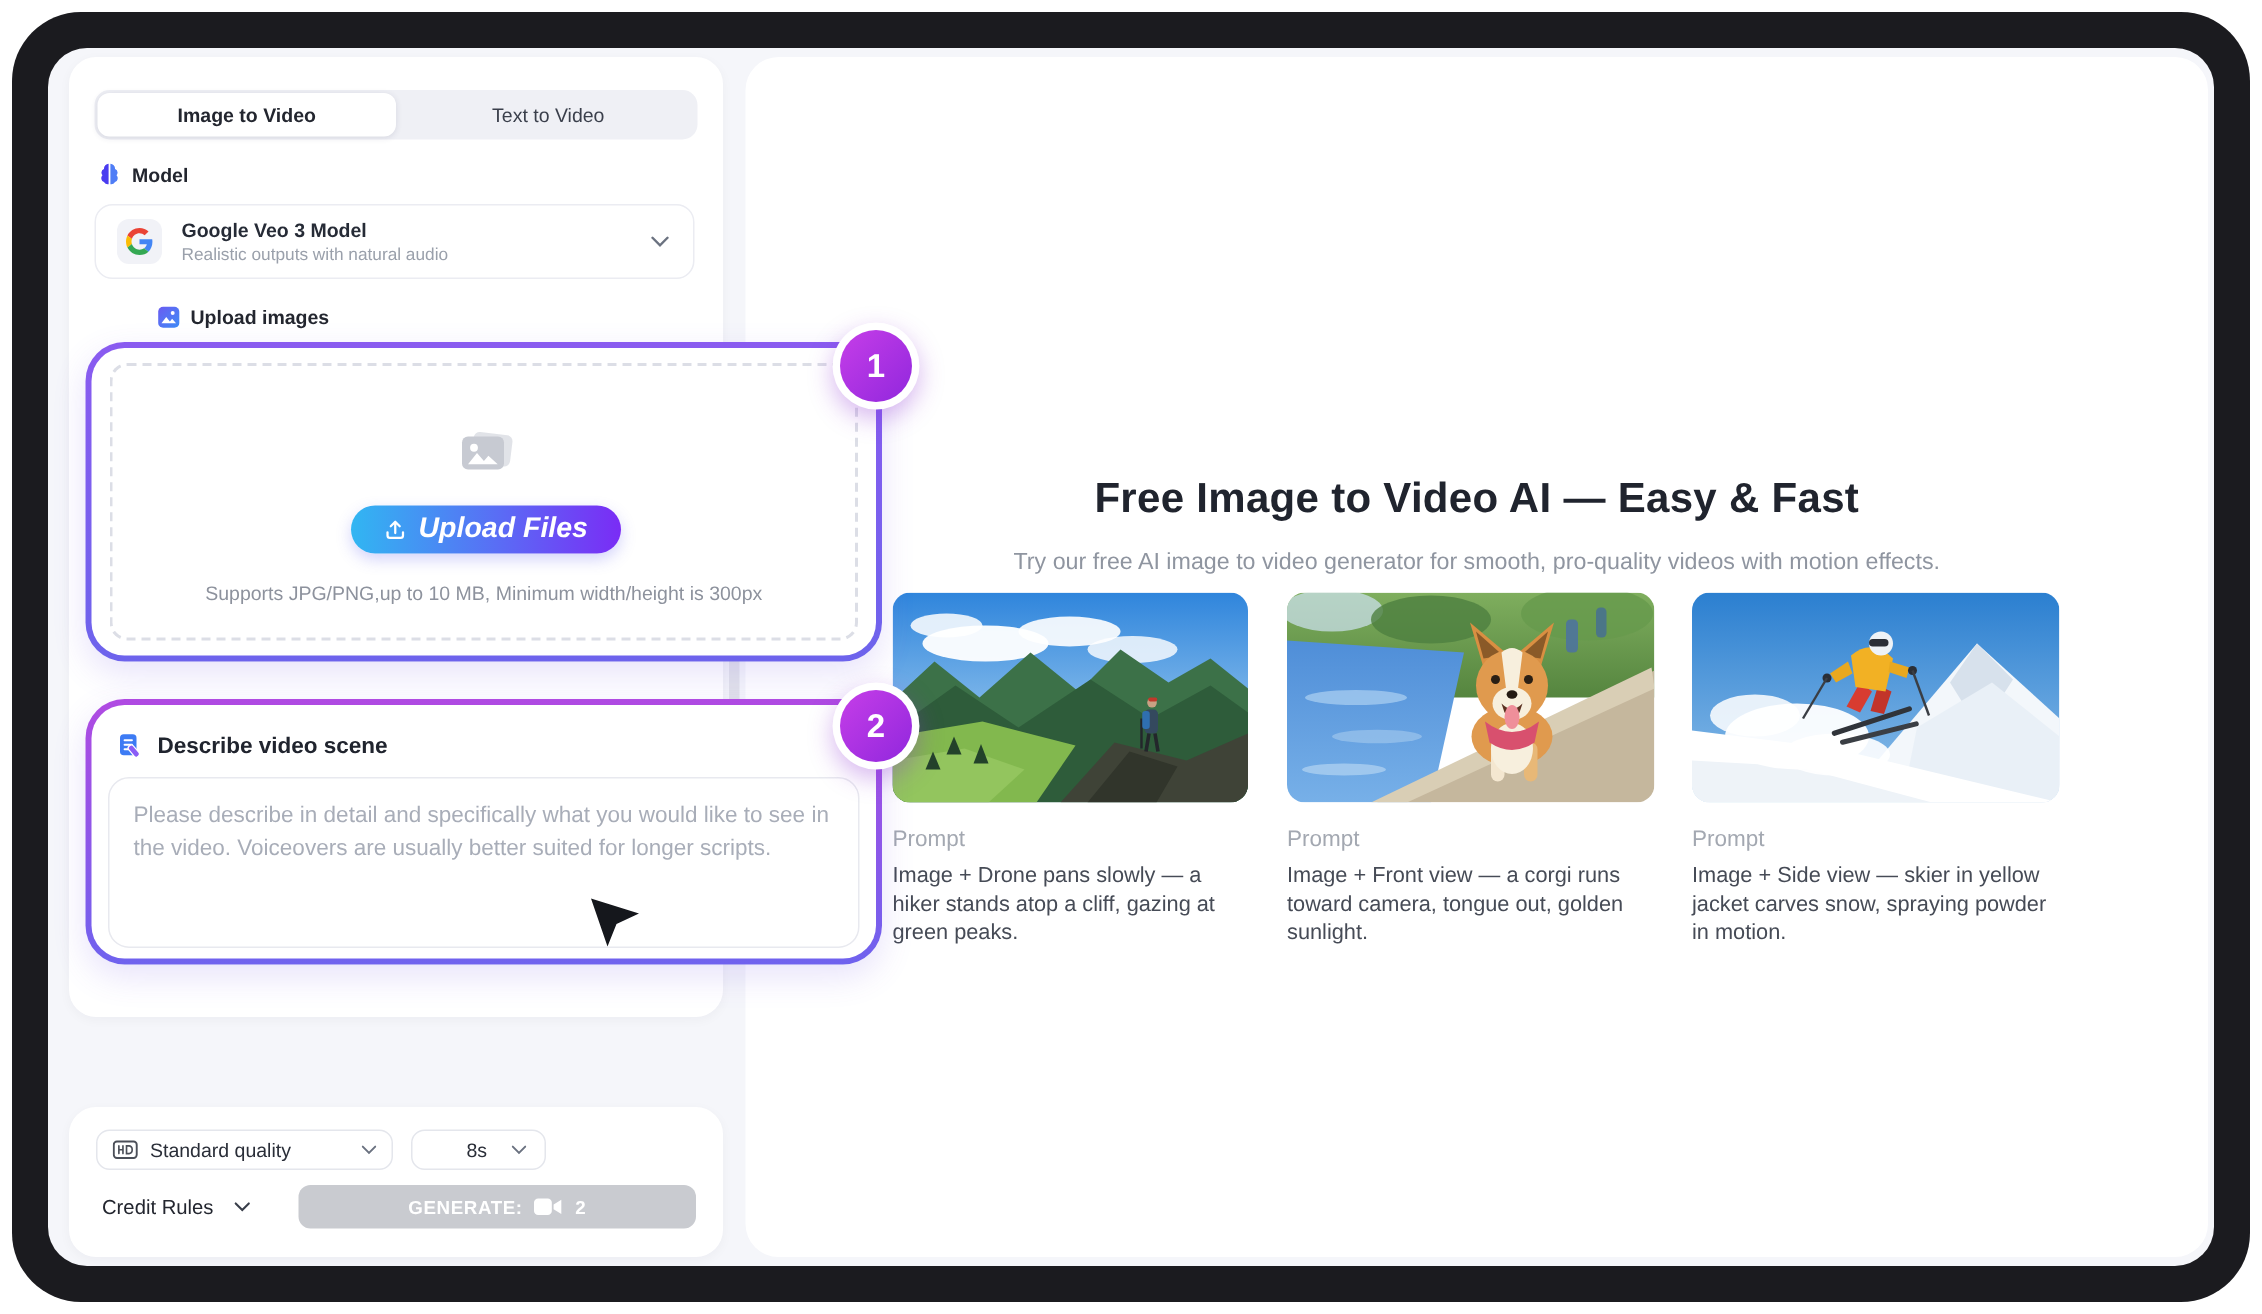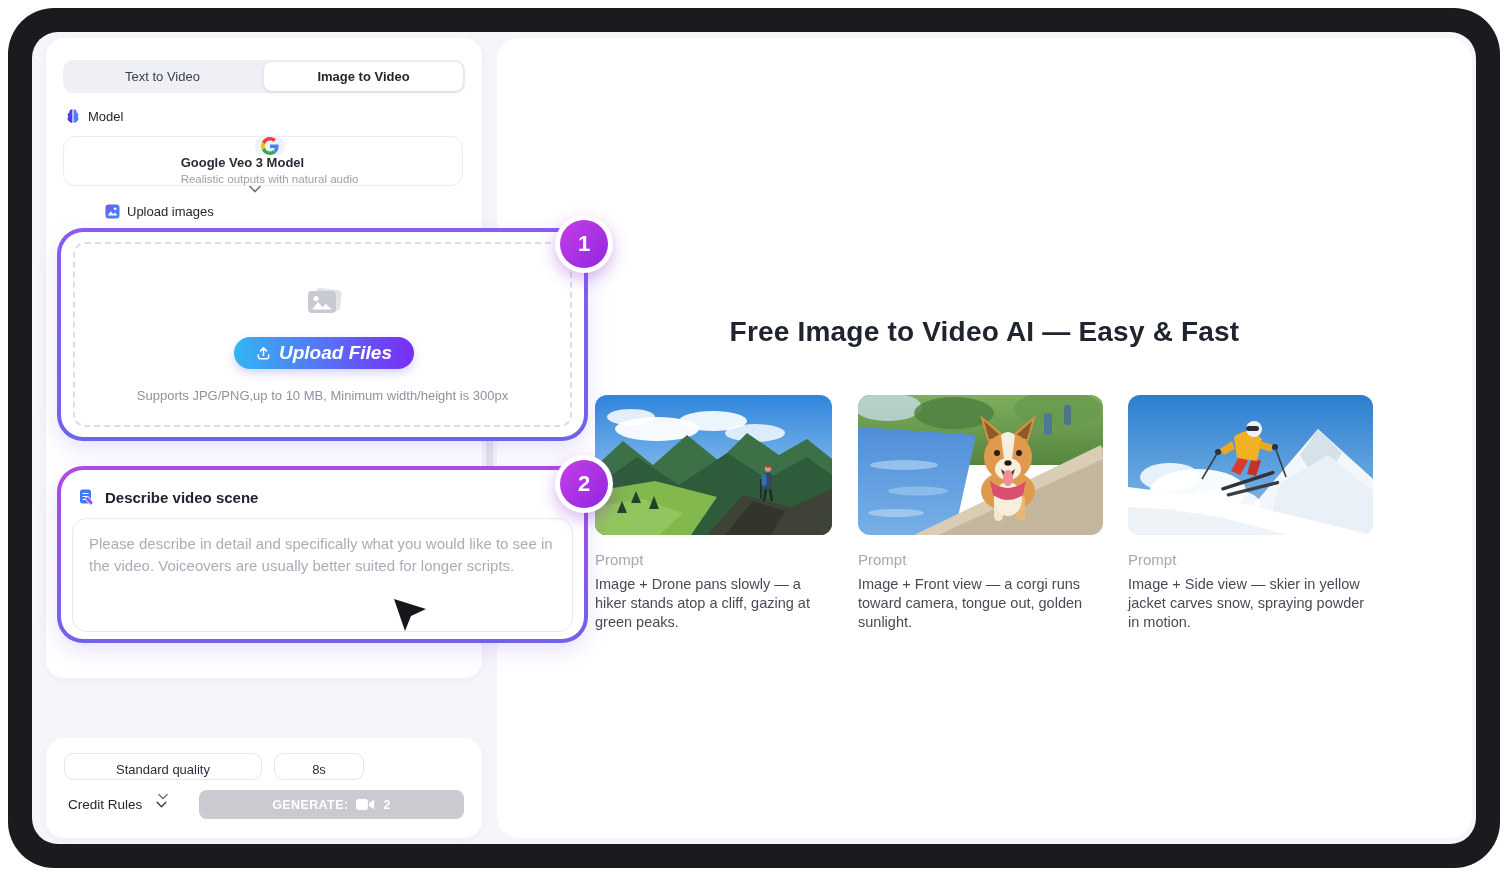--- a/index.html
+++ b/index.html
@@ -11,23 +11,23 @@
   .card { background:#ffffff; border-radius:18px; }
   .sidebar { left:46px; top:38px; width:436px; height:640px; z-index:2; box-shadow:0 2px 8px rgba(30,30,60,.04); }
   .controls { left:46px; top:738px; width:436px; height:100px; z-index:2; box-shadow:0 2px 8px rgba(30,30,60,.04); }
   .main { left:497px; top:38px; width:975px; height:800px; border-radius:22px; z-index:2; }
 
   
   .tabbar { left:17px; top:22px; width:402px; height:33px; background:#eff0f5; border-radius:10px; display:flex; }
   .tab { flex:1; display:flex; align-items:center; justify-content:center; font-size:13px; color:#3a3f4b; cursor:pointer; }
   .tab.active { background:#ffffff; border-radius:8px; margin:2px; box-shadow:0 1px 4px rgba(40,40,80,.12); font-weight:bold; color:#23262f; }
 
-  .sec-label { display:flex; align-items:center; gap:7px; font-size:13px; font-weight:normal; color:#23262f; }
-
-  .model-select { left:17px; top:98px; width:400px; height:50px; border:1px solid #ebecf2; border-radius:12px; display:flex; align-items:center; cursor:pointer; background:#fff;flex-direction:column; }
+  .sec-label { display:flex; align-items:center; gap:7px; font-size:13px; font-weight:bold; color:#23262f; }
+
+  .model-select { left:17px; top:98px; width:400px; height:50px; border:1px solid #ebecf2; border-radius:12px; display:flex; align-items:center; cursor:pointer; background:#fff; }
   .glogo { width:30px; height:30px; margin-left:14px; background:#f1f2f7; border-radius:8px; display:flex; align-items:center; justify-content:center; }
   .m-title { font-size:13px; font-weight:bold; color:#262b36; }
   .m-desc { font-size:11.5px; color:#9aa0ab; margin-top:3px; }
 
   
   .hl { position:absolute; padding:4px; border-radius:26px; z-index:6; box-shadow:0 8px 22px rgba(110,80,230,.16); }
   .hl1 { left:57px; top:228px; width:531px; height:213px; background:linear-gradient(180deg,#8a5bf0,#6d63ec); }
   .hl2 { left:57px; top:466px; width:531px; height:177px; background:linear-gradient(180deg,#b04ae2,#6f62ee); }
   .hl-in { width:100%; height:100%; background:#ffffff; border-radius:22px; position:relative; }
 
@@ -48,21 +48,21 @@
   .counter { left:85px; top:633px; font-size:12px; color:#b4b8c1; z-index:1; }
   .scroll-thumb { left:486px; top:430px; width:7px; height:96px; background:#e2e3ea; border-radius:4px; z-index:3; }
 
   
   .badge { position:absolute; width:58px; height:58px; border-radius:50%; background:#ffffff; z-index:7;
     display:flex; align-items:center; justify-content:center; box-shadow:0 6px 16px rgba(140,50,210,.35); }
   .badge-in { width:48px; height:48px; border-radius:50%; background:linear-gradient(135deg,#c63ee8,#9127dd);
     color:#fff; font-size:22px; font-weight:bold; display:flex; align-items:center; justify-content:center; }
 
   
-  .select { border:1px solid #e4e6ec; border-radius:9px; background:#fff; display:flex; align-items:center; cursor:pointer; font-size:13px; color:#2a2e38;flex-direction:column; }
+  .select { border:1px solid #e4e6ec; border-radius:9px; background:#fff; display:flex; align-items:center; cursor:pointer; font-size:13px; color:#2a2e38; }
   .sel-quality { left:18px; top:15px; width:198px; height:27px; padding:0 10px; gap:8px; }
   .sel-duration { left:228px; top:15px; width:90px; height:27px; padding:0 28px; gap:8px; }
   .spacer { flex:1; }
   .credit { left:22px; top:59px; display:flex; align-items:center; gap:14px; font-size:13.5px; color:#23262f; cursor:pointer; }
   .generate { left:153px; top:52px; width:265px; height:29px; background:#c9cbd0; border-radius:8px; color:#fff;
     font-size:12.5px; font-weight:bold; letter-spacing:.4px; display:flex; align-items:center; justify-content:center; gap:8px; cursor:pointer; }
 
   
   .title { left:0; top:278px; width:975px; text-align:center; font-size:28px; font-weight:bold; color:#20242e; letter-spacing:.2px; }
   .subtitle { left:0; top:328px; width:975px; text-align:center; font-size:15.5px; color:#8f95a0; }
@@ -76,25 +76,25 @@
 </style>
 </head>
 <body>
 
 <div class="stage">
   <div class="abs device"></div>
   <div class="abs inner"></div>
 
   <div class="abs card sidebar">
     <div class="abs tabbar" style="position:absolute;">
+      <div class="tab active">
+        <span>Image to Video</span>
+      </div>
       <div class="tab">
         <span>Text to Video</span>
-      </div>
-      <div class="tab active">
-        <span>Image to Video</span>
       </div>
     </div>
 
     <div class="abs sec-label" style="left:19px; top:70px;">
       <svg width="16" height="16" viewBox="0 0 16 16">
         <path d="M7.4 1.2a3.2 3.2 0 0 0-3.1 3.2v.3A2.6 2.6 0 0 0 2.6 7c0 .7.3 1.3.7 1.8a2.8 2.8 0 0 0 1 4.6 3.1 3.1 0 0 0 3.1 1.4z" fill="#4a3cf0"></path>
         <path d="M8.6 1.2a3.2 3.2 0 0 1 3.1 3.2v.3A2.6 2.6 0 0 1 13.4 7c0 .7-.3 1.3-.7 1.8a2.8 2.8 0 0 1-1 4.6 3.1 3.1 0 0 1-3.1 1.4z" fill="#4f7df6"></path>
       </svg>
       <span>Model</span>
     </div>
@@ -216,20 +216,21 @@
       <svg width="19" height="13" viewBox="0 0 24 16">
         <rect x="0" y="1" width="15" height="14" rx="3.5" fill="#fff"></rect>
         <path d="M16.5 6l6.5-4v12l-6.5-4z" fill="#fff"></path>
       </svg>
       <span>2</span>
     </div>
   </div>
 
   <div class="abs card main">
     <div class="abs title">Free Image to Video AI — Easy &amp; Fast</div>
+    <div class="abs subtitle">Try our free AI image to video generator for smooth, pro-quality videos with motion effects.</div>
 
     <div class="abs" style="left:98px; top:357px; width:237px;">
       <div class="ex-img">
         <svg width="237" height="140" viewBox="0 0 237 140">
           <defs>
             <linearGradient id="sky1" x1="0" y1="0" x2="0" y2="1">
                 <stop offset="0" stop-color="#2f85dc"></stop>
                 <stop offset="1" stop-color="#bfe0f5"></stop>
               </linearGradient>
           </defs>

